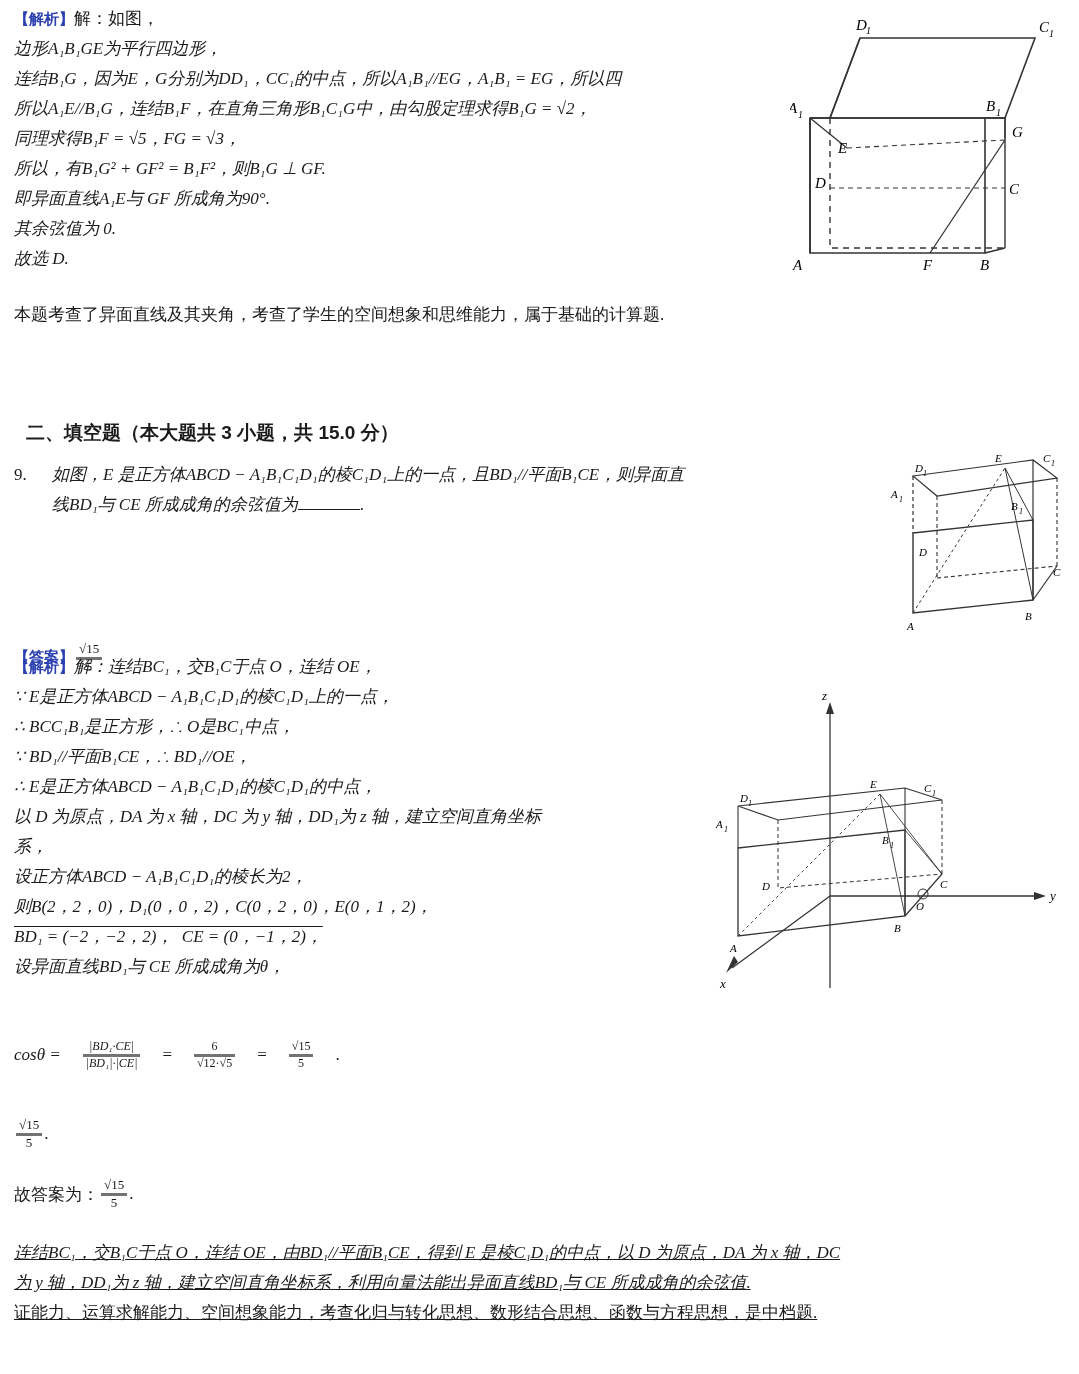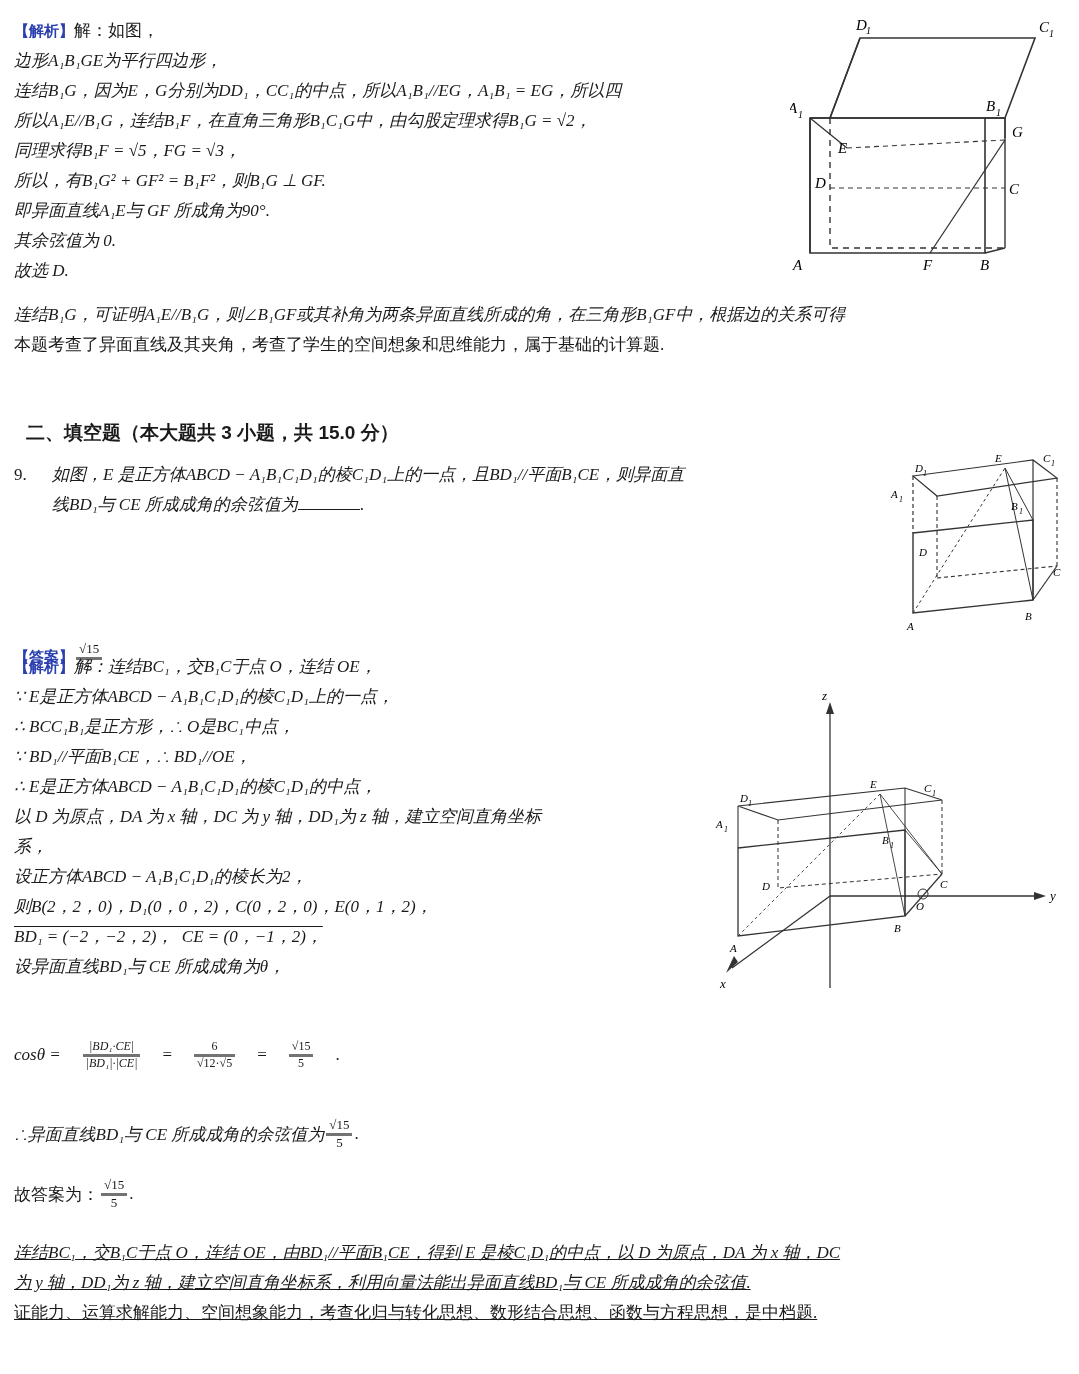--- a/index.html
+++ b/index.html
@@ -59,34 +59,33 @@
   svg text {
     font-family: "Liberation Serif", serif;
     font-style: italic;
   }
 </style>
 </head>
 <body>
 
 <div class="page">
 
-  <div class="txtblock" style="top:4px;margin-top:12px;">
+  <div class="txtblock" style="top:4px;">
     <div class="line"><span class="tag">【解析】</span><span>解：如图，</span></div>
     <div class="line it">边形A₁B₁GE为平行四边形，</div>
     <div class="line it">连结B₁G，因为E，G分别为DD₁，CC₁的中点，所以A₁B₁//EG，A₁B₁ = EG，所以四</div>
     <div class="line it">所以A₁E//B₁G，连结B₁F，在直角三角形B₁C₁G中，由勾股定理求得B₁G = √2，</div>
     <div class="line it">同理求得B₁F = √5，FG = √3，</div>
     <div class="line it">所以，有B₁G² + GF² = B₁F²，则B₁G ⊥ GF.</div>
     <div class="line it">即异面直线A₁E与 GF 所成角为90°.</div>
     <div class="line it">其余弦值为 0.</div>
     <div class="line it">故选 D.</div>
   </div>
 
   <div class="txtblock" style="top:300px; width:1050px;">
-    <div class="line it">连结B₁G，可证明A₁E//B₁G，则∠B₁GF或其补角为两条异面直线所成的角，在三角形B₁GF中，根据边的关系可得</div>
     <div class="line">本题考查了异面直线及其夹角，考查了学生的空间想象和思维能力，属于基础的计算题.</div>
   </div>
 
   <div class="blk" style="left:790px; top:8px;">
     <svg width="285" height="275" viewBox="0 0 285 275">
 
       <polyline points="40,110 40,240 215,240" fill="none" stroke="#333" stroke-width="1.4" stroke-dasharray="6,5"></polyline>
       <polyline points="40,110 70,30" fill="none" stroke="#333" stroke-width="1.4" stroke-dasharray="0"></polyline>
 
       <polygon points="70,30 245,30 215,110 40,110" fill="none" stroke="#333" stroke-width="1.6"></polygon>
@@ -202,21 +201,20 @@
     </span>
     <span>=</span>
     <span class="frac" style="font-size:12px;">
       <span class="num">√15</span>
       <span class="den">5</span>
     </span>
     <span>.</span>
   </div>
 
   <div class="blk" style="left:14px; top:1118px; display:flex; align-items:center; font-size:17px;">
-    <span class="it">∴异面直线BD₁与 CE 所成成角的余弦值为</span>
     <span class="frac">
       <span class="num">√15</span>
       <span class="den">5</span>
     </span>
     <span>.</span>
   </div>
 
   <div class="blk" style="left:14px; top:1178px; display:flex; align-items:center; font-size:17px;">
     <span>故答案为：</span>
     <span class="frac">

